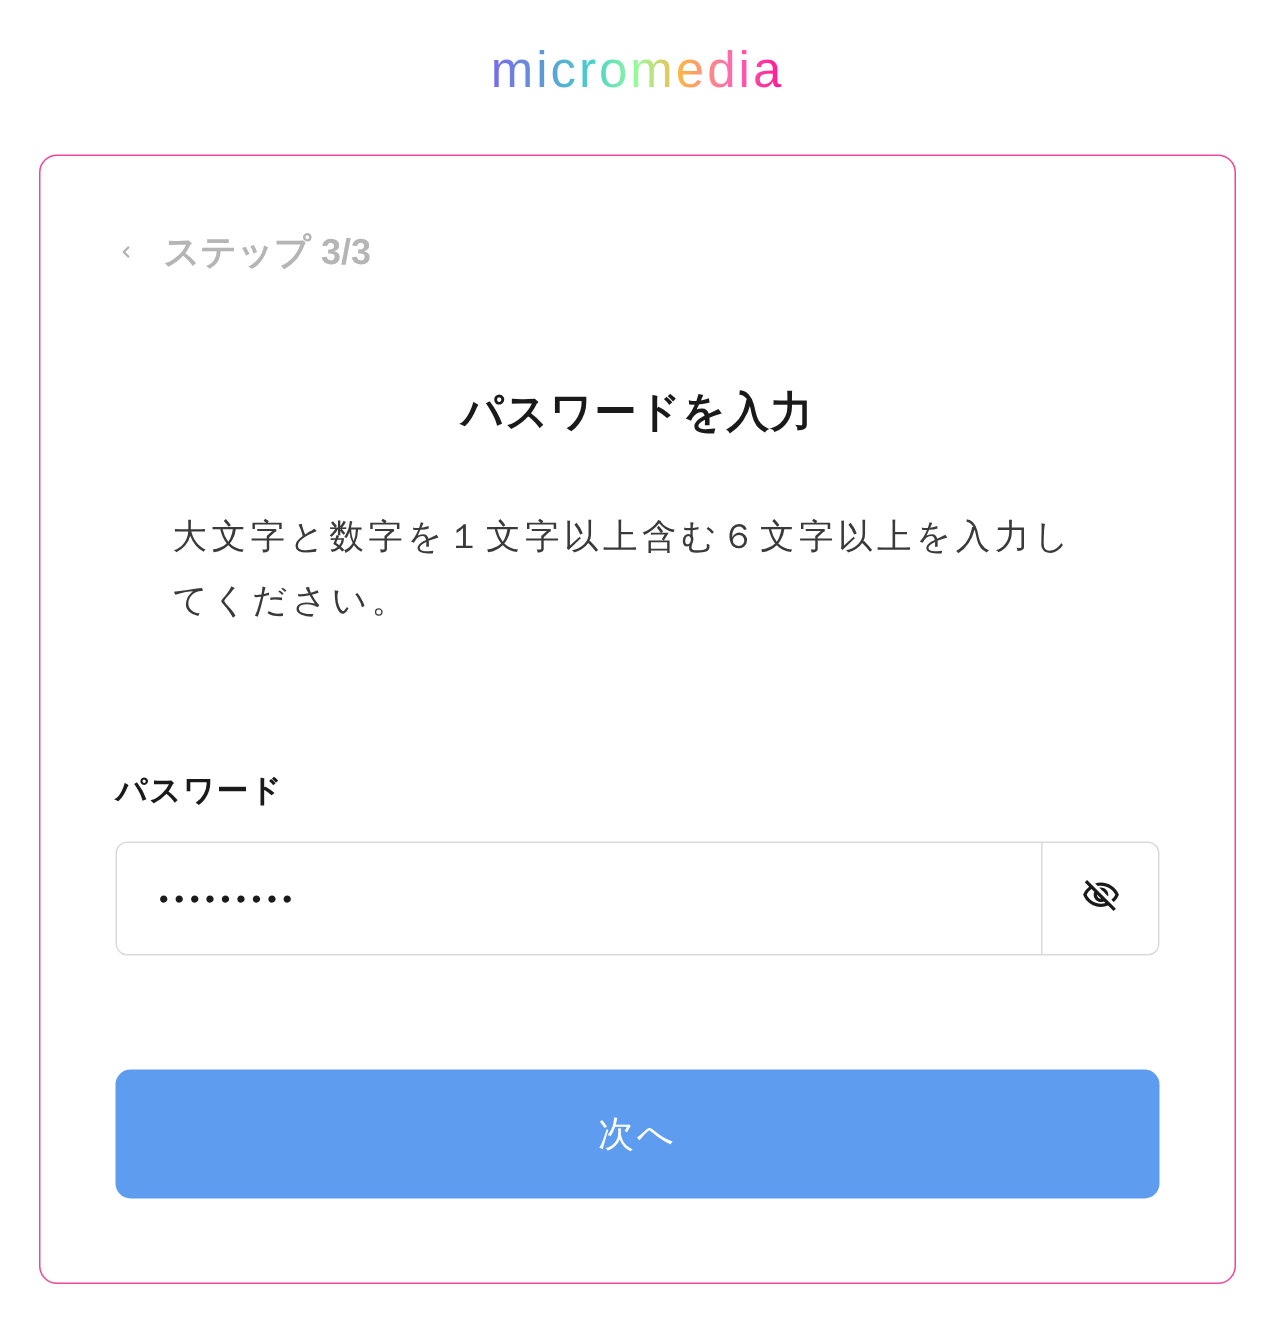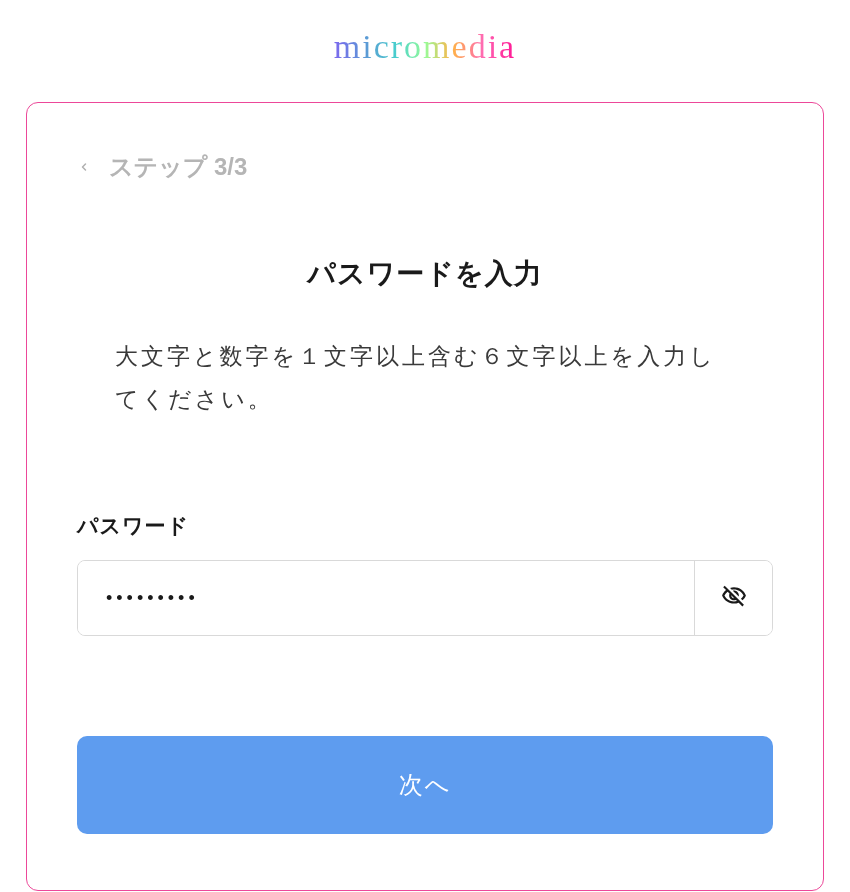--- a/index.html
+++ b/index.html
@@ -15,21 +15,21 @@
       padding-top: 28px;
     }
     .logo-container {
       text-align: center;
       margin-bottom: 36px;
     }
     .logo {
       font-size: 34px;
       font-weight: 400;
       letter-spacing: 2px;
-      font-family: Liberation Serif, serif;
+      font-family: Liberation Sans, sans-serif;
       background: linear-gradient(90deg, #7B68EE 0%, #5B9BD5 18%, #48D1CC 35%, #98FB98 50%, #FFB347 65%, #FF69B4 82%, #FF1493 100%);
       -webkit-background-clip: text;
       background-clip: text;
       -webkit-text-fill-color: transparent;
       color: transparent;
       text-align: center;
     }
     .card {
       width: 798px;
       margin: 0 auto;
@@ -75,21 +75,21 @@
       font-size: 23px;
       color: #3a3a3a;
       line-height: 1.85;
       letter-spacing: 3px;
       margin-bottom: 92px;
       max-width: 620px;
       margin-left: auto;
       margin-right: auto;
     }
     .form-group {
-      margin-bottom: 100px;
+      margin-bottom: 76px;
     }
     .form-label {
       display: block;
       font-size: 21px;
       font-weight: 600;
       color: #1a1a1a;
       margin-bottom: 20px;
       letter-spacing: 1px;
     }
     .input-wrapper {
@@ -120,21 +120,21 @@
       justify-content: center;
       cursor: pointer;
       color: #1a1a1a;
     }
     .eye-toggle svg {
       width: 26px;
       height: 26px;
     }
     .submit-button {
       width: 100%;
-      height: 98px;
+      height: 86px;
       background: #5e9cef;
       color: #ffffff;
       border: none;
       border-radius: 10px;
       font-size: 24px;
       font-weight: 500;
       letter-spacing: 2px;
       cursor: pointer;
     }
   </style>

